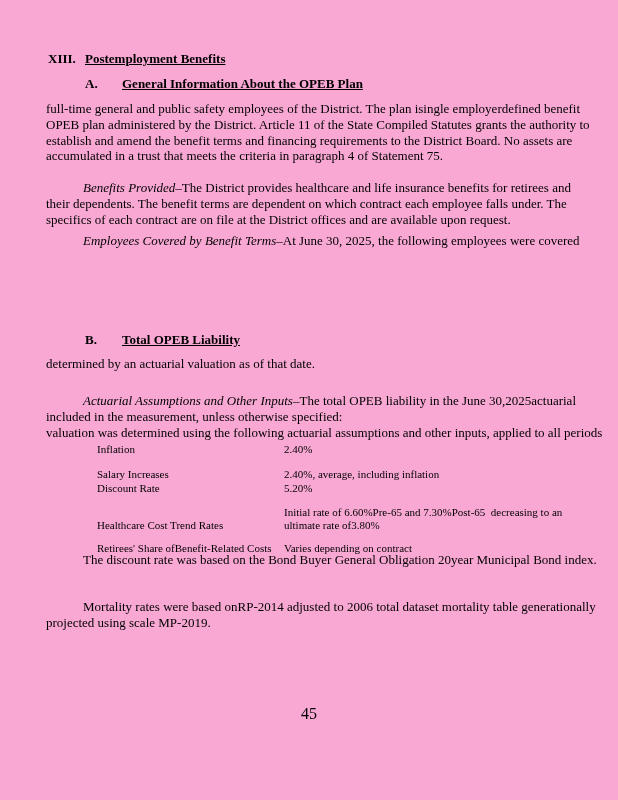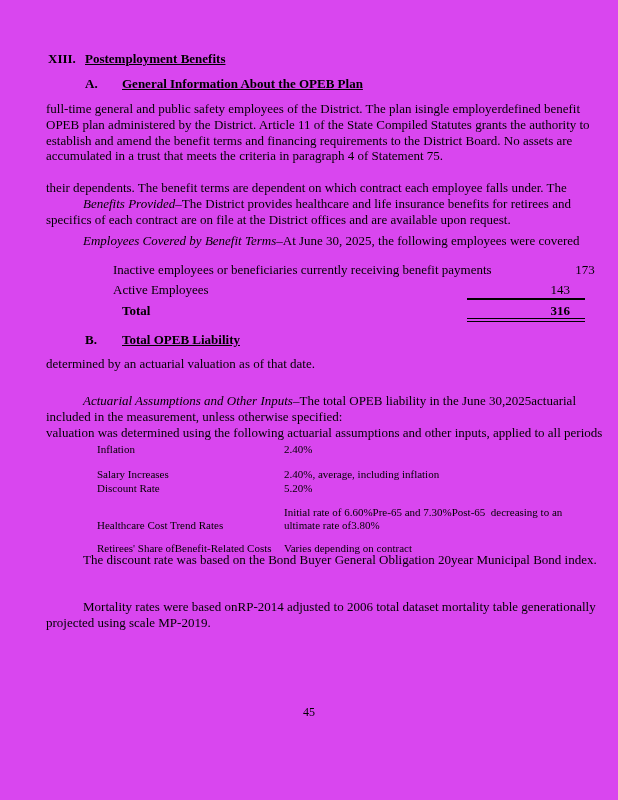--- a/index.html
+++ b/index.html
@@ -1,20 +1,20 @@
 <!DOCTYPE html>
 <html><head>
 <meta charset="utf-8">
 <style>
   html,body { margin:0; padding:0; background:#e8e8e8; }
   .page {
     position:relative;
     width:618px; height:800px;
     margin:0 auto;
-    background:#d946ef;
+    background:#f9a8d4;
     font-family:"Liberation Serif","DejaVu Serif",serif;
     font-size:13px;
     color:#000;
     overflow:hidden;
   }
   .abs { position:absolute; }
   .hrow { display:flex; font-weight:bold; }
   .hnum { width:37px; flex:0 0 37px; }
   .htitle { text-decoration:underline; white-space:pre; }
   .para { left:46px; }
@@ -34,21 +34,21 @@
 
   
   .atable { left:97px; top:443px; width:488px; font-size:11px; }
   .arow { display:flex; line-height:13px; }
   .alabel { flex:0 0 187px; width:187px; white-space:pre; }
   .avalue { flex:1; white-space:pre; }
   .arow.r1 { margin-bottom:12px; }
   .arow.r2 { margin-bottom:1px; }
   .arow.r3 { margin-bottom:11px; }
   .arow.r4 { margin-bottom:10px; align-items:flex-end; }
-  .pagenum { top:705px; left:0; width:618px; text-align:center; font-size:12px; }
+  .pagenum { top:705px; left:0; width:618px; text-align:center; font-size:16px; }
 </style>
 </head>
 <body>
 
 <div class="page">
 
   <div class="abs hrow" style="left:48px; top:51px;">
     <span class="hnum">XIII.</span>
     <span class="htitle">Postemployment Benefits</span>
   </div>
@@ -59,43 +59,29 @@
   </div>
 
   <div class="abs para" style="top:101px;">
     <div class="line">full-time general and public safety employees of the District. The plan isingle employerdefined benefit</div>
     <div class="line">OPEB plan administered by the District. Article 11 of the State Compiled Statutes grants the authority to</div>
     <div class="line">establish and amend the benefit terms and financing requirements to the District Board. No assets are</div>
     <div class="line">accumulated in a trust that meets the criteria in paragraph 4 of Statement 75.</div>
   </div>
 
   <div class="abs para" style="top:180px;">
+    <div class="line indent"><span class="ital">Benefits Provided</span><span>–The District provides healthcare and life insurance benefits for retirees and</span></div>
     <div class="line">their dependents. The benefit terms are dependent on which contract each employee falls under. The</div>
-    <div class="line indent"><span class="ital">Benefits Provided</span><span>–The District provides healthcare and life insurance benefits for retirees and</span></div>
     <div class="line">specifics of each contract are on file at the District offices and are available upon request.</div>
   </div>
 
   <div class="abs para" style="top:233px;">
     <div class="line indent"><span class="ital">Employees Covered by Benefit Terms</span><span>–At June 30, 2025, the following employees were covered</span></div>
   </div>
 
-  <div class="abs etable">
-    <div class="erow">
-      <span class="elabel">Inactive employees or beneficiaries currently receiving benefit payments</span>
-      <span class="evalue">173</span>
-    </div>
-    <div class="erow sum">
-      <span class="elabel">Active Employees</span>
-      <span class="evalue">143</span>
-    </div>
-    <div class="erow total">
-      <span class="elabel">Total</span>
-      <span class="evalue">316</span>
-    </div>
-  </div>
 
   <div class="abs hrow" style="left:85px; top:332px;">
     <span class="hnum">B.</span>
     <span class="htitle">Total OPEB Liability</span>
   </div>
 
   <div class="abs para" style="top:356px;">
     <div class="line">determined by an actuarial valuation as of that date.</div>
   </div>
 

